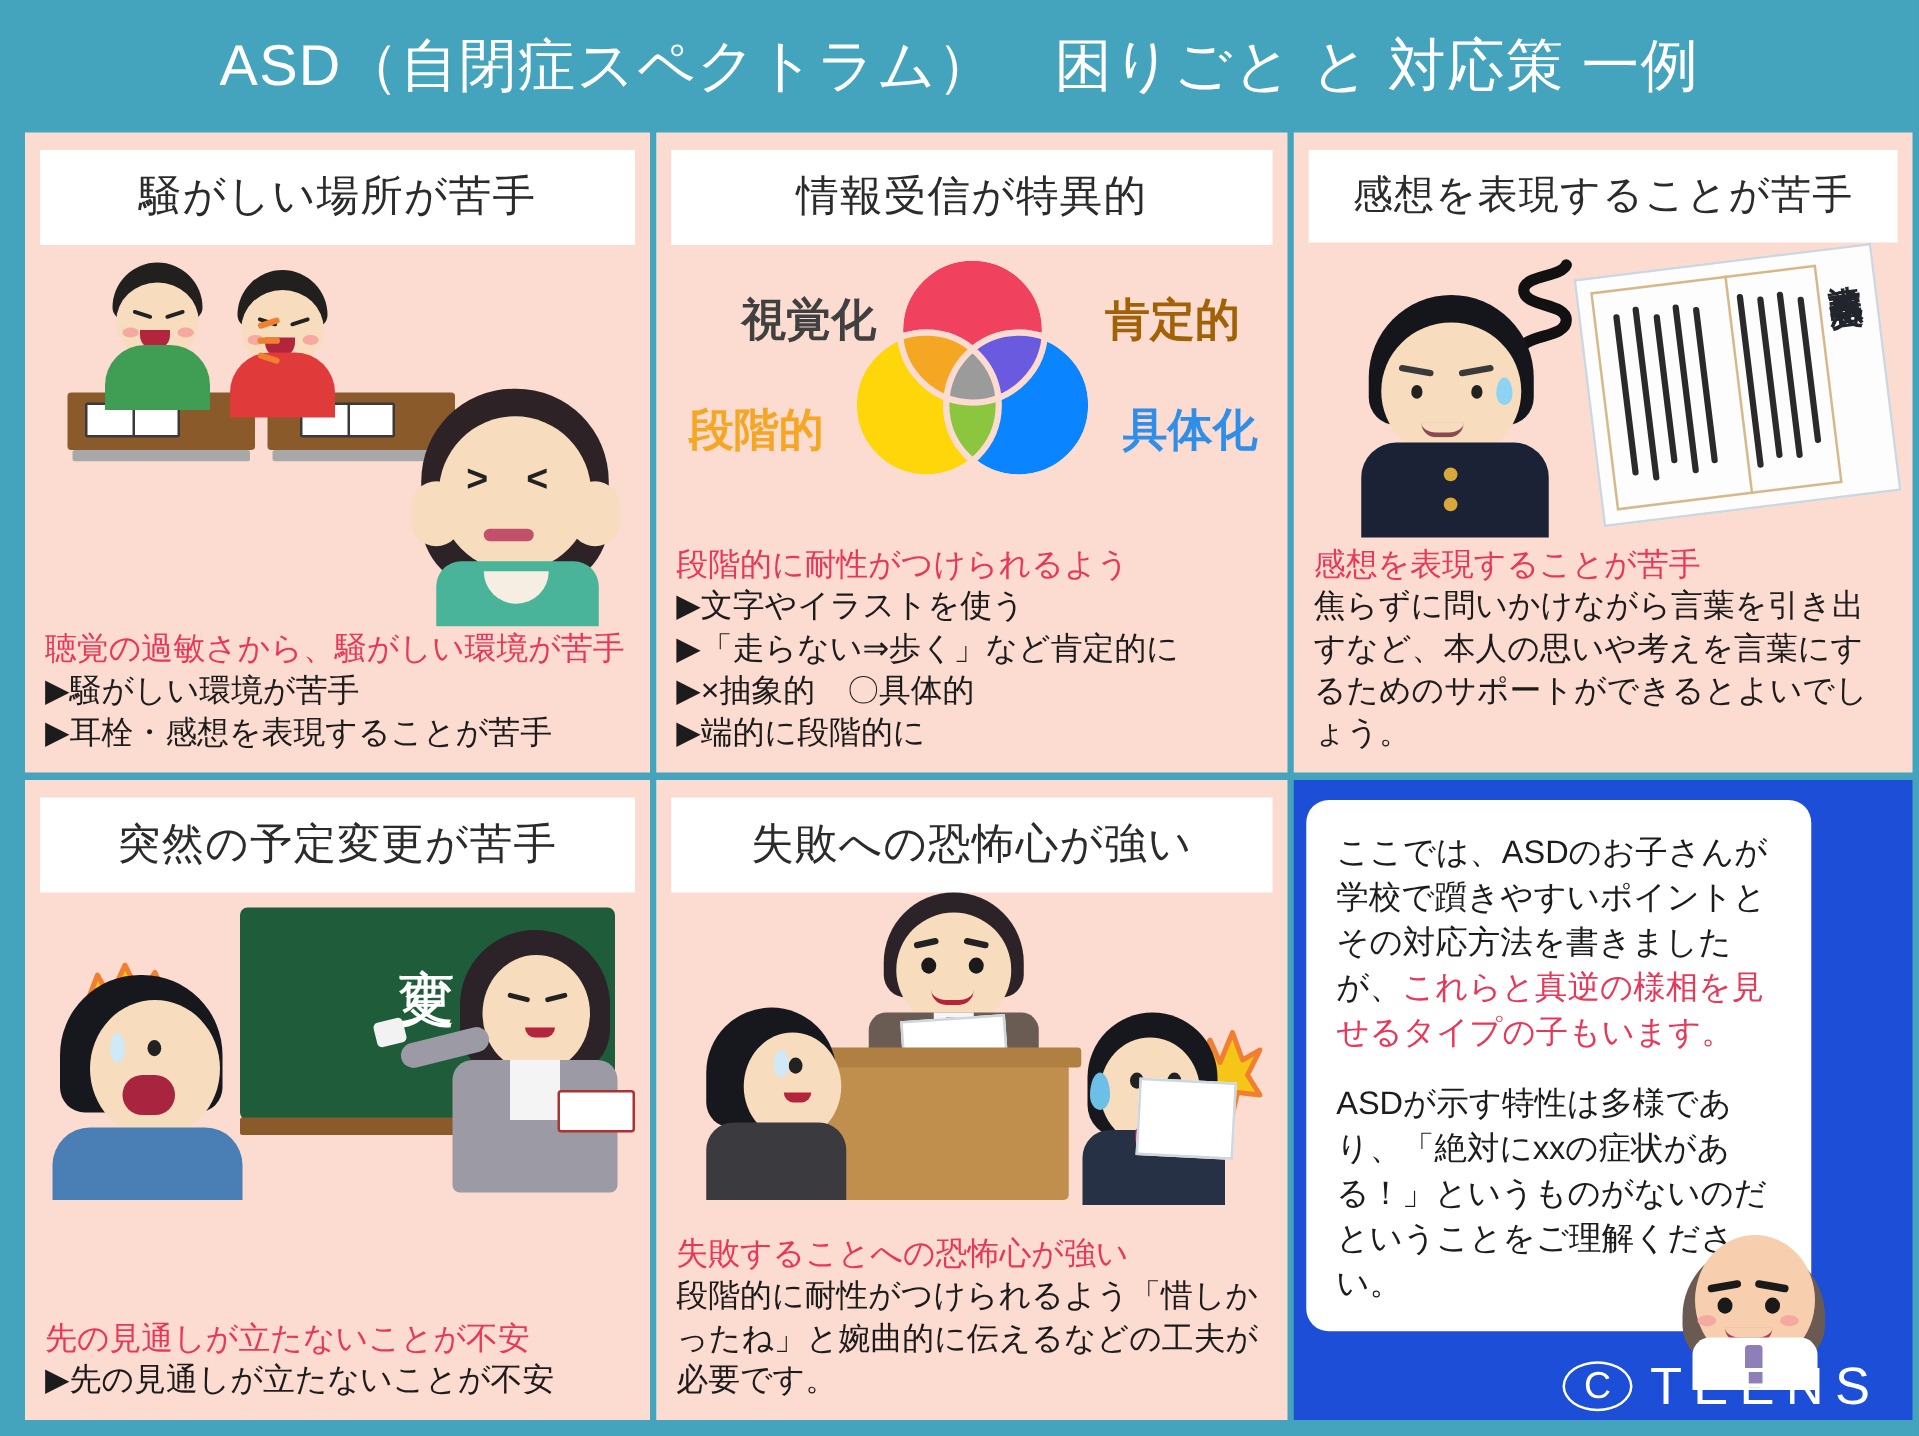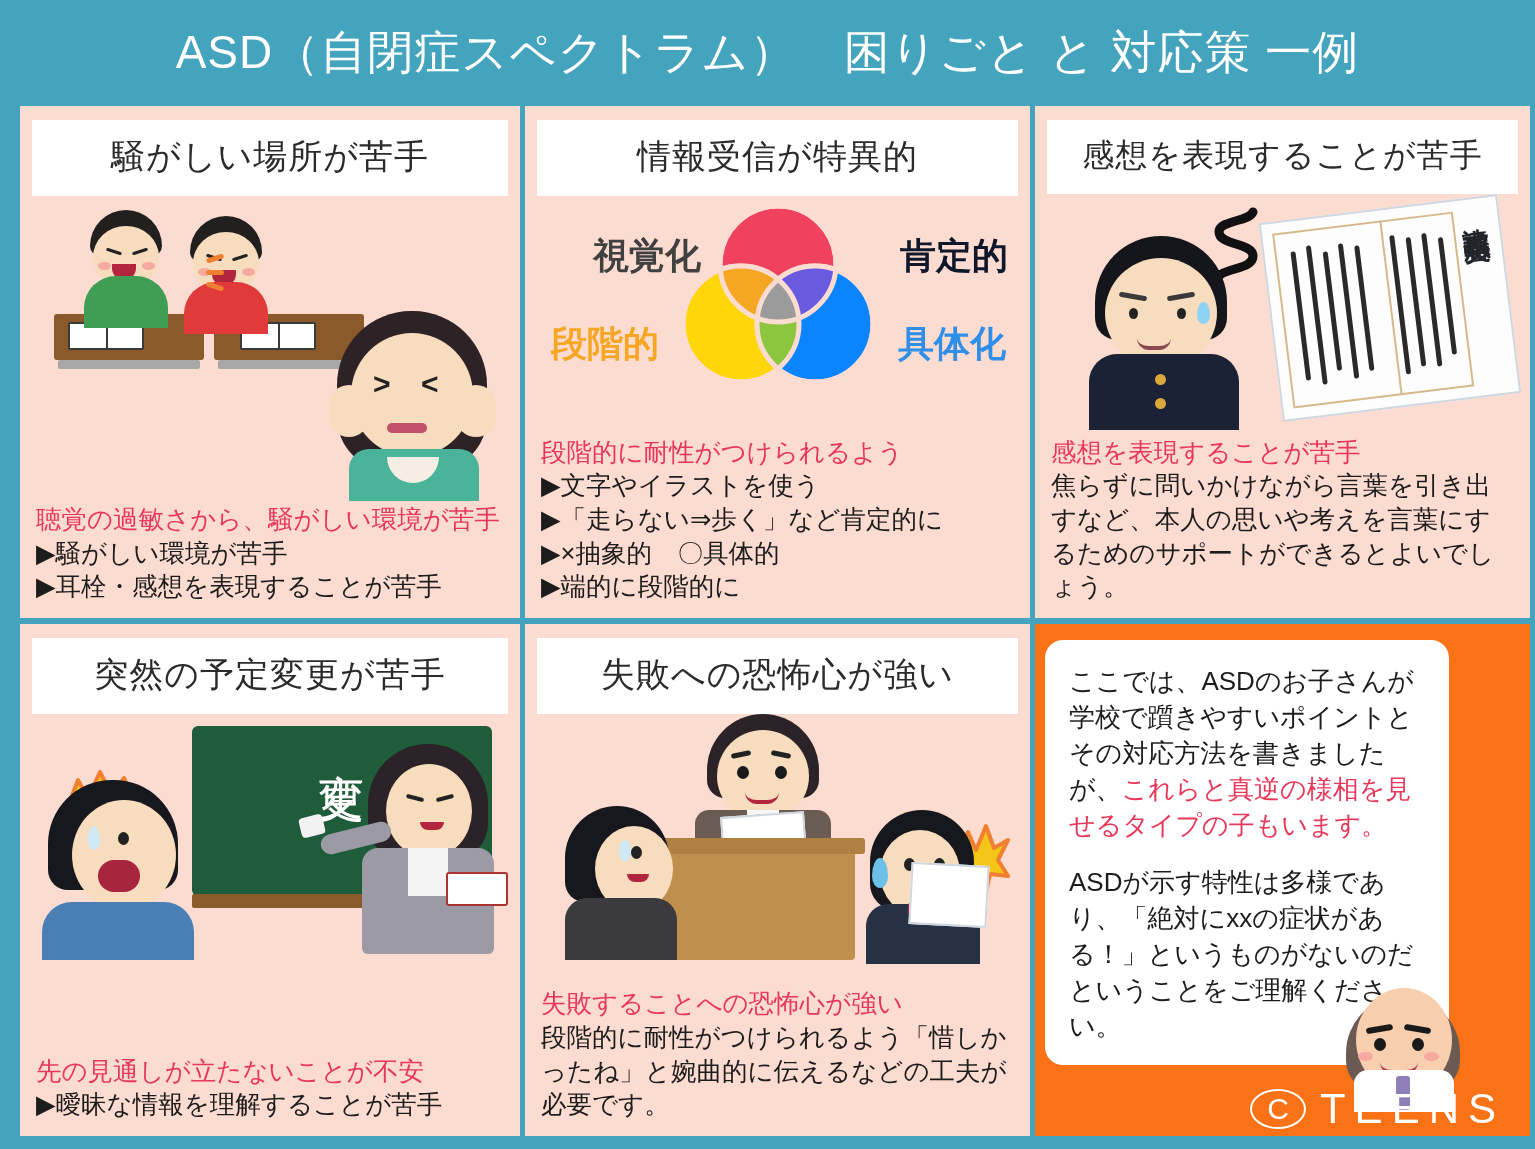--- a/index.html
+++ b/index.html
@@ -94,21 +94,21 @@
   .girl-sens .shirt { position:absolute; left:24px; bottom:0; width:130px; height:52px; background:#4ab49a; border-radius:20px 20px 0 0;}
   .girl-sens .collar{ position:absolute; left:62px; bottom:18px; width:52px; height:26px; background:#f6eee2; border-radius:0 0 26px 26px;}
   .girl-sens .hand { position:absolute; width:40px; height:52px; background:#f7dcbe; border-radius:22px; top:74px;}
   .sqeye { position:absolute; font-size:30px; color:#222; font-weight:bold; top:56px;}
   .girl-sens .mth { position:absolute; left:62px; top:112px; width:40px; height:10px; background:#c2506b; border-radius:6px;}
   
   .venn-wrap { position:absolute; left:0; right:0; top:6px; height:190px; }
   .venn { position:absolute; left:50%; top:0; transform:translateX(-50%); width:230px; height:190px; }
   .venn-label { position:absolute; font-size:36px; font-weight:bold; white-space:nowrap; }
   .v-vis { left:14px; top:30px; color:#404040;margin-left:42px; }
-  .v-pos { right:10px; top:30px; color:#0f172a;margin-left:32px; }
+  .v-pos { right:26px; top:30px; color:#a16207;margin-left:32px; }
   .v-step{ left:14px; top:118px; color:#f5a623; }
   .v-con { right:12px; top:118px; color:#2f8fe8; }
   
   .boy3 { position:absolute; left:38px; top:34px; width:170px; height:200px; }
   .boy3 .h3 { position:absolute; left:10px; top:8px; width:132px; height:104px; background:#15161c; border-radius:66px 66px 22px 22px;}
   .boy3 .f3 { position:absolute; left:20px; top:30px; width:112px; height:110px; background:#f7dcbe; border-radius:50%;}
   .boy3 .u3 { position:absolute; left:4px; top:126px; width:150px; height:76px; background:#1b2235; border-radius:28px 28px 0 0;}
   .boy3 .btn3{ position:absolute; width:11px; height:11px; background:#d9a83a; border-radius:50%; left:70px;}
   .boy3 .brow{ position:absolute; width:28px; height:5px; background:#3a3a3a; border-radius:3px; top:66px;}
   .boy3 .eye3{ position:absolute; width:9px; height:11px; background:#222; border-radius:50%; top:80px;}
@@ -157,21 +157,21 @@
   .kidL .kh{position:absolute;left:0;top:0;width:104px;height:96px;background:#17181d;border-radius:52px 52px 20px 20px;}
   .kidL .kf{position:absolute;left:30px;top:20px;width:78px;height:86px;background:#f7dcbe;border-radius:50%;}
   .kidL .kb{position:absolute;left:0;top:92px;width:112px;height:62px;background:#3a3a3f;border-radius:22px 22px 0 0;}
   .kidR { position:absolute; right:34px; top:96px; width:120px; height:150px;}
   .kidR .rh{position:absolute;left:6px;top:0;width:104px;height:100px;background:#17181d;border-radius:52px 52px 26px 26px;}
   .kidR .rf{position:absolute;left:16px;top:20px;width:80px;height:86px;background:#f7dcbe;border-radius:50%;}
   .kidR .rb{position:absolute;left:2px;top:94px;width:114px;height:60px;background:#273145;border-radius:22px 22px 0 0;}
   .kidR .bow{position:absolute;left:44px;top:92px;width:28px;height:14px;background:#a8243f;border-radius:4px;}
   .kidR .sw2{position:absolute;left:8px;top:48px;width:16px;height:30px;background:#6cc0e8;border-radius:50% 50% 50% 50%/60% 60% 40% 40%;}
   
-  .bubble-cell { background:#f97316; position:relative; padding:16px 8px 8px 10px; }
+  .bubble-cell { background:#1d4ed8; position:relative; padding:16px 8px 8px 10px; }
   .bubble {
     background:#ffffff; border-radius:18px;
     padding:24px 22px 20px 24px;
     font-size:26px; line-height:1.38; color:#1c1c1c;
     width:404px;
     position:relative;
   }
   .bubble .red { color:#e8385a; }
   .bubble .p2 { margin-top:22px; display:block; }
   .tail { position:absolute; right:56px; bottom:-26px; width:0;height:0;
@@ -384,21 +384,21 @@
         <div style="position:absolute;left:66px;top:78px;width:24px;height:8px;background:#b3253c;border-radius:0 0 12px 12px"></div>
         <div class="tb"></div>
           <div class="tsh"></div>
         <div class="arm"></div>
           <div class="chk"></div>
         <div class="bk"></div>
       </div>
     </div>
     <div class="card-body">
       <span class="hl">先の見通しが立たないことが不安</span>
-      <span class="li">▶曖昧な情報を理解することが苦手</span>
+      <span class="li">▶先の見通しが立たないことが不安</span>
     </div>
   </div>
 
   <div class="card">
     <div class="card-title">失敗への恐怖心が強い</div>
     <div class="card-art">
       <div class="man5">
         <div class="mh"></div>
           <div class="mf"></div>
         <div style="position:absolute;left:34px;top:38px;width:20px;height:5px;background:#222;border-radius:3px;transform:rotate(-12deg)"></div>

